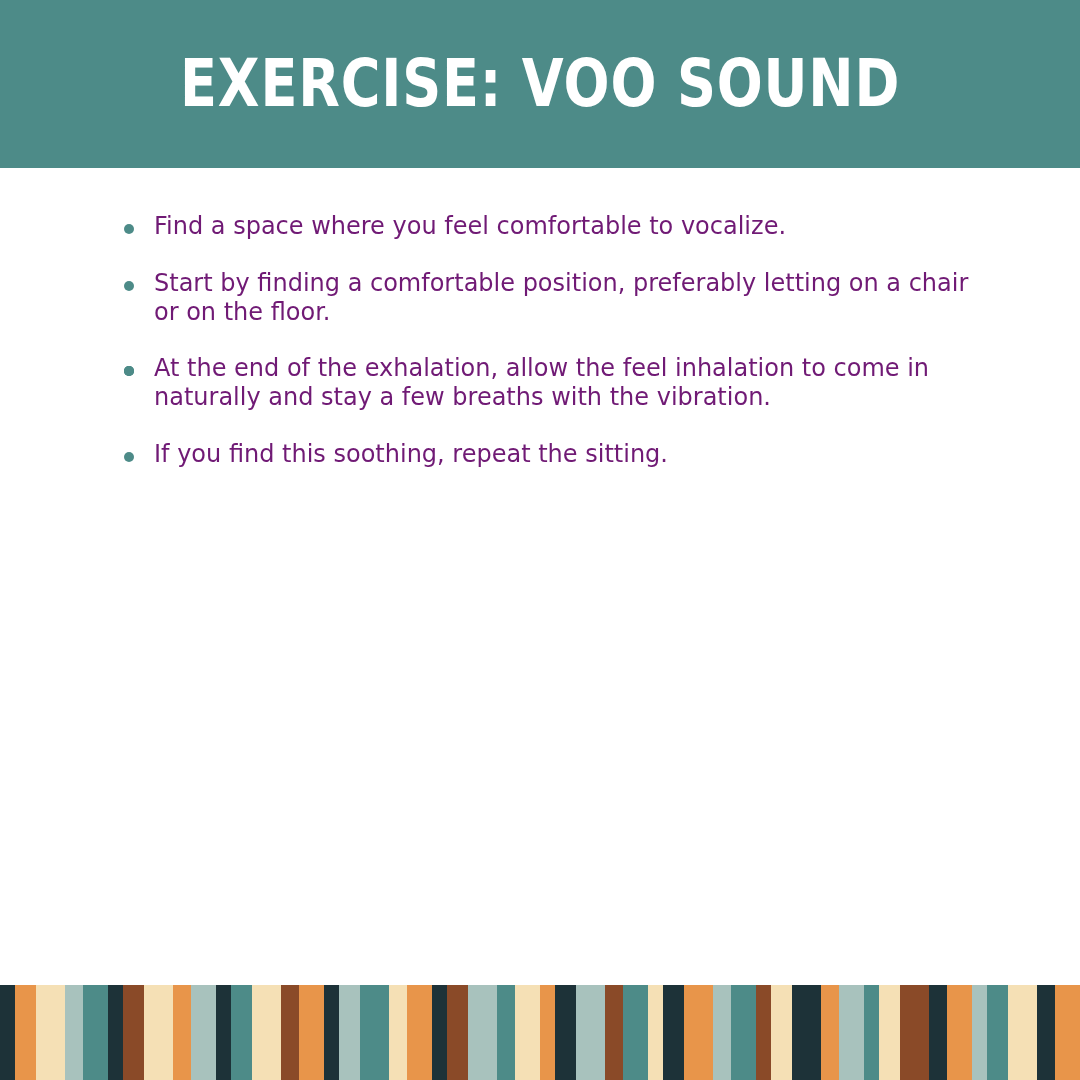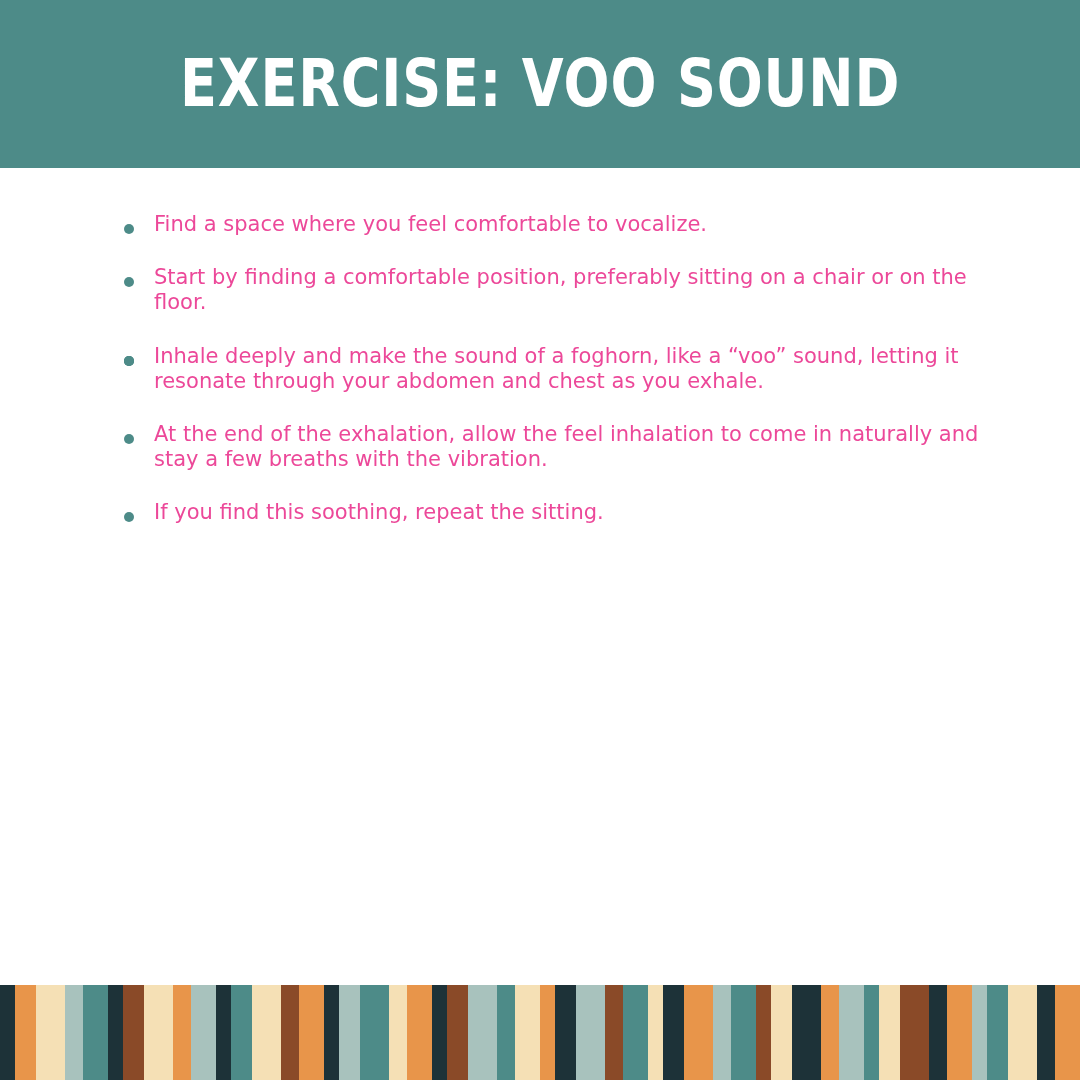--- a/index.html
+++ b/index.html
@@ -46,22 +46,22 @@
     padding: 44px 70px 0 120px;
     box-sizing: border-box;
   }
   ul.steps {
     list-style: none;
     margin: 0;
     padding: 0;
   }
   ul.steps li {
     position: relative;
-    color: #ec4899;
-    font-size: 21px;
+    color: #701a75;
+    font-size: 24px;
     line-height: 1.20;
     margin-bottom: 28px;
     padding-left: 34px;
     max-width: 830px;
     font-family: "DejaVu Sans", sans-serif;
     font-weight: 400;
   }
   ul.steps li .bullet {
     position: absolute;
     left: 4px;
@@ -92,31 +92,27 @@
   </div>
 
   <div class="content">
     <ul class="steps">
       <li>
         <span class="bullet"></span>
         <span>Find a space where you feel comfortable to vocalize.</span>
       </li>
       <li>
         <span class="bullet"></span>
-        <span>Start by finding a comfortable position, preferably sitting on a chair or on the floor.</span>
+        <span>Start by finding a comfortable position, preferably letting on a chair or on the floor.</span>
       </li>
       <li>
         <span class="bullet"></span>
       </li>
       <li>
         <span class="bullet"></span>
-      </li>
-      <li>
-        <span class="bullet"></span>
-        <span>Inhale deeply and make the sound of a foghorn, like a “voo” sound, letting it resonate through your abdomen and chest as you exhale.</span>
       </li>
       <li>
         <span class="bullet"></span>
         <span>At the end of the exhalation, allow the feel inhalation to come in naturally and stay a few breaths with the vibration.</span>
       </li>
       <li>
         <span class="bullet"></span>
         <span>If you find this soothing, repeat the sitting.</span>
       </li>
     </ul>

